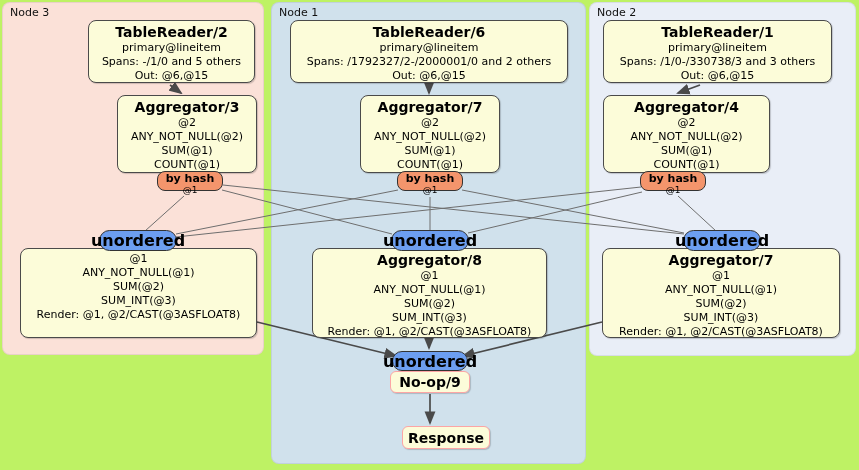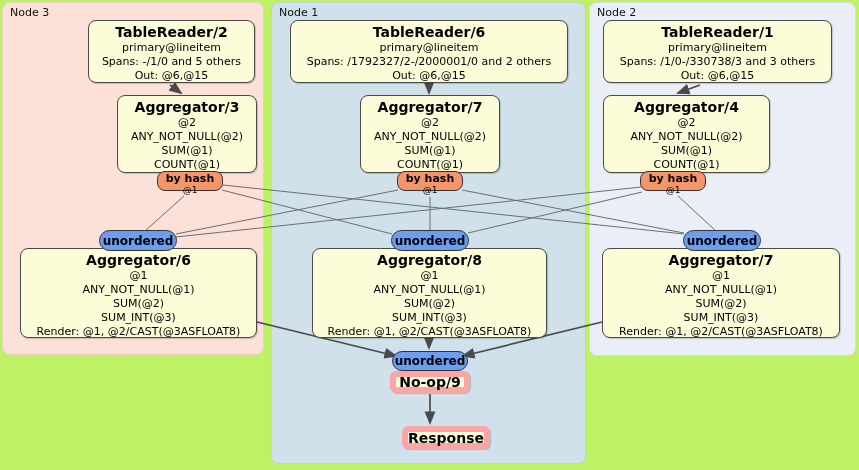--- a/index.html
+++ b/index.html
@@ -45,29 +45,29 @@
   }
   .hash-main{font-size:11px;font-weight:bold;line-height:12px;}
   .hash-sub{font-size:9px;line-height:10px;}
   #oval-hash3{left:157px;top:171px;}
   #oval-hash5{left:397px;top:171px;}
   #oval-hash4{left:640px;top:171px;}
   .unordered-oval{
     position:absolute;z-index:4;box-sizing:border-box;width:78px;height:21px;
     background:var(--unordered_fill,#6c9ef0);border:1px solid #333;border-radius:11px;
     display:flex;align-items:center;justify-content:center;
-    font-size:12px;font-weight:bold;
+    font-size:16px;font-weight:bold;
   }
   #oval-u6{left:99px;top:230px;}
   #oval-u8{left:391px;top:230px;}
   #oval-u7{left:683px;top:230px;}
   #oval-ufinal{left:392px;top:351px;width:76px;height:20px;}
   .small-box{
     position:absolute;z-index:3;box-sizing:border-box;
-    background:var(--box_fill,#fcfcd9);border:6px solid #fca5a5;border-radius:6px;
+    background:var(--box_fill,#fcfcd9);border:1px solid #fca5a5;border-radius:6px;
     display:flex;align-items:center;justify-content:center;
     font-size:14px;font-weight:bold;
     box-shadow:1px 1px 1px rgba(0,0,0,0.18);
   }
   #box-noop{left:390px;top:371px;width:80px;height:22px;}
   #box-response{left:402px;top:426px;width:88px;height:23px;}
 </style>
 </head>
 <body>
 
@@ -163,21 +163,20 @@
   <div class="hash-oval" id="oval-hash4">
     <div class="hash-main">by hash</div>
     <div class="hash-sub">@1</div>
   </div>
 
   <div class="unordered-oval" id="oval-u6">unordered</div>
   <div class="unordered-oval" id="oval-u8">unordered</div>
   <div class="unordered-oval" id="oval-u7">unordered</div>
 
   <div class="pbox" id="box-agg6">
-    <div class="pbox-title">Aggregator/6</div>
     <div class="pbox-line">@1</div>
     <div class="pbox-line">ANY_NOT_NULL(@1)</div>
     <div class="pbox-line">SUM(@2)</div>
     <div class="pbox-line">SUM_INT(@3)</div>
     <div class="pbox-line">Render: @1, @2/CAST(@3ASFLOAT8)</div>
   </div>
   <div class="pbox" id="box-agg8">
     <div class="pbox-title">Aggregator/8</div>
     <div class="pbox-line">@1</div>
     <div class="pbox-line">ANY_NOT_NULL(@1)</div>

